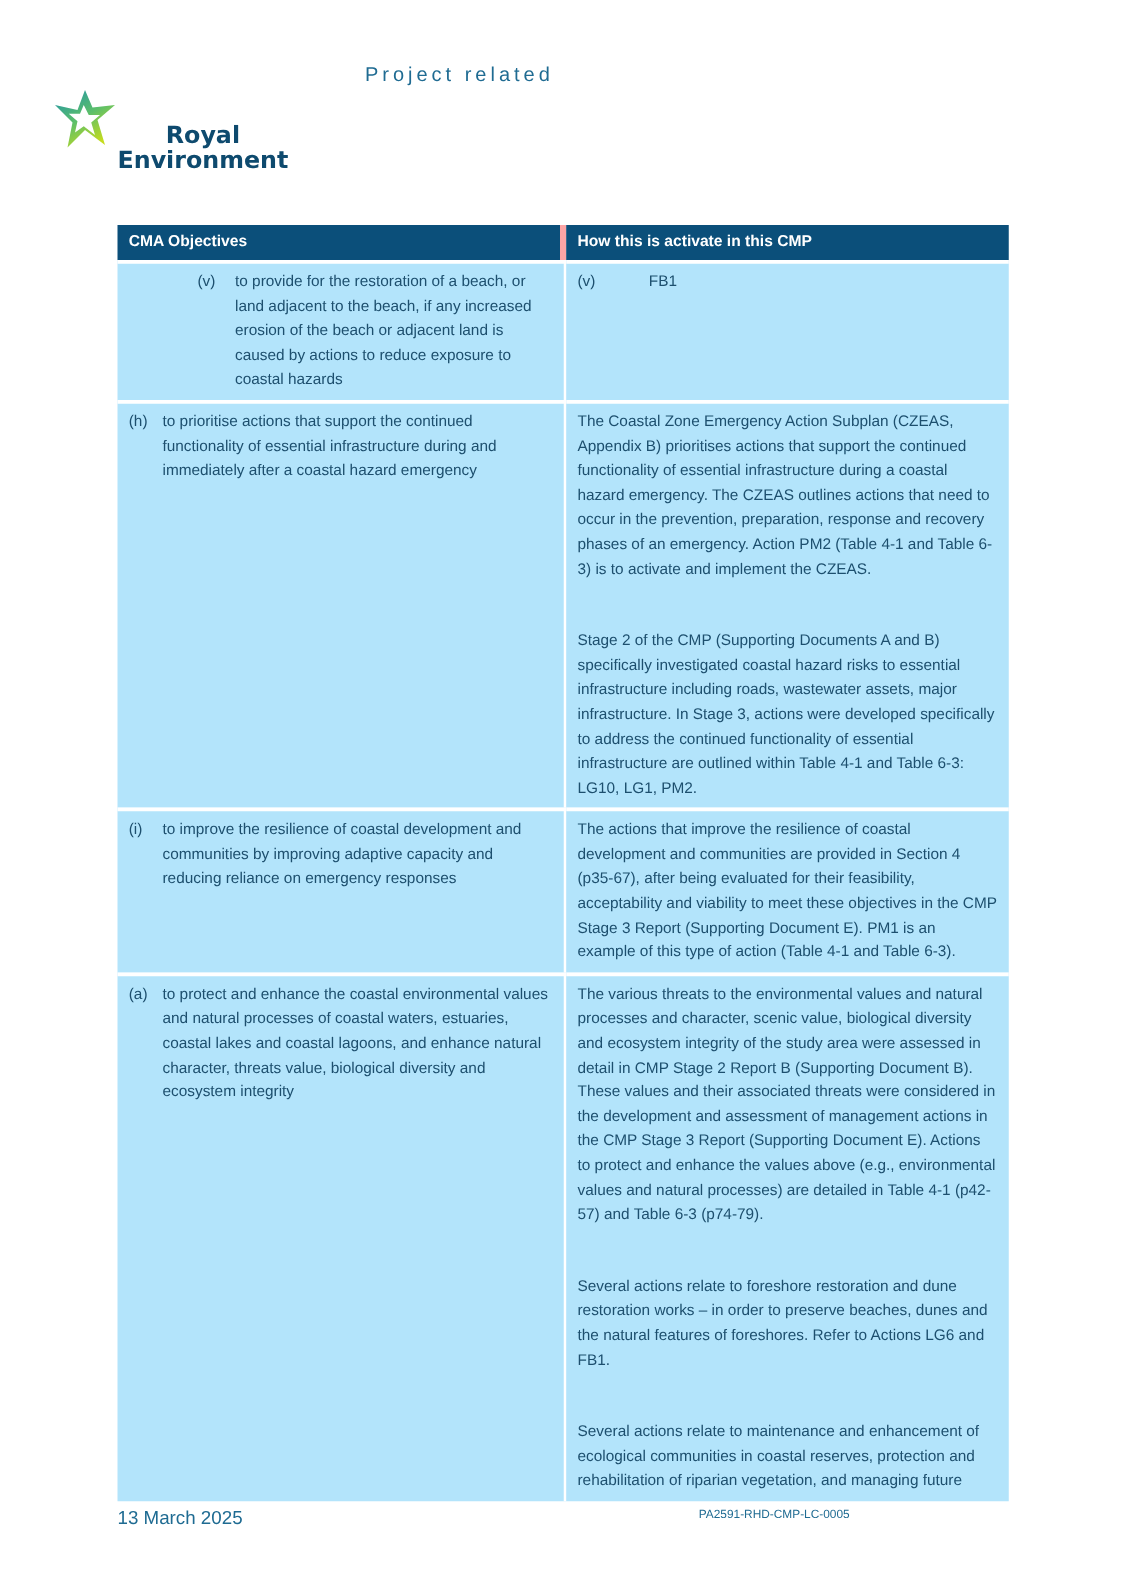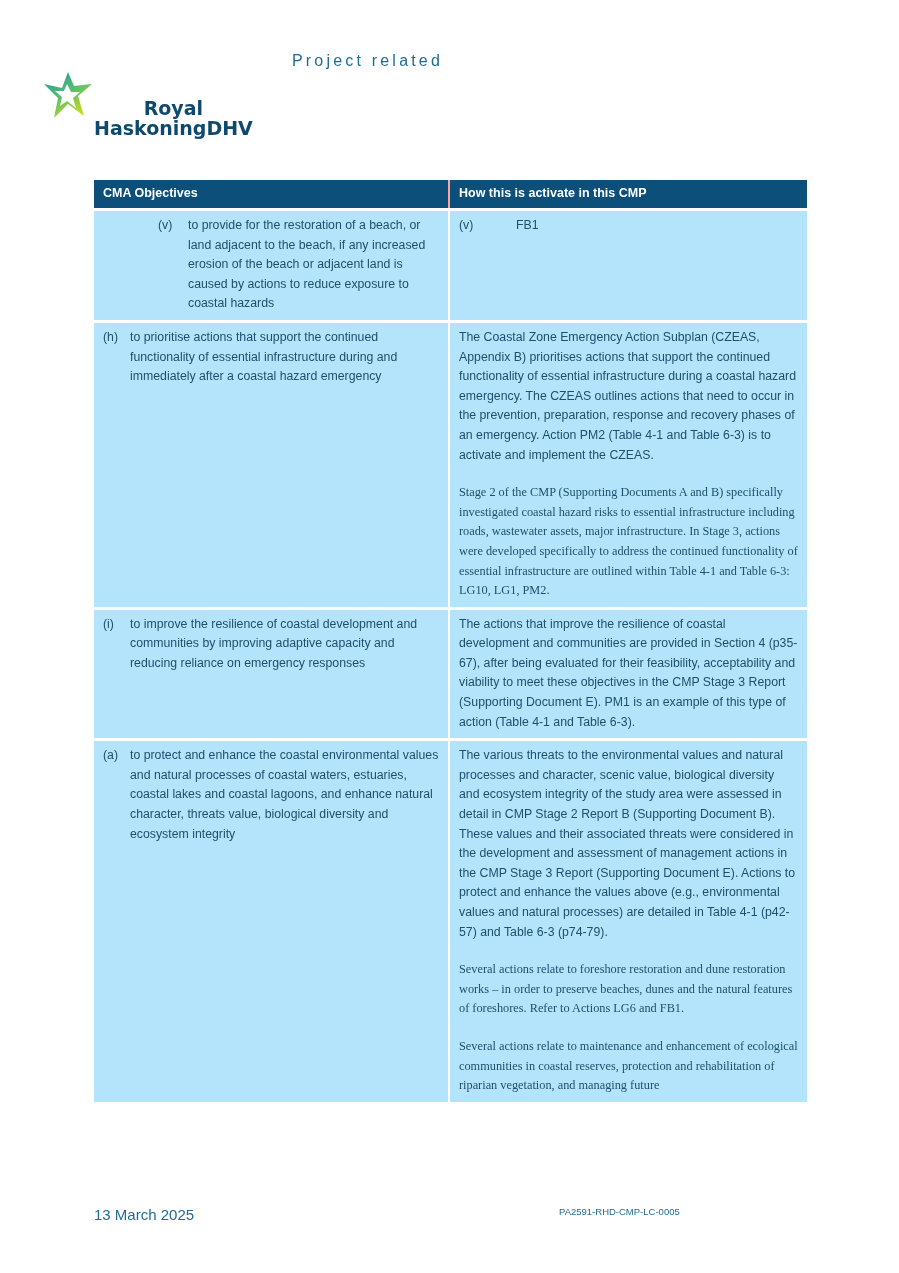--- a/index.html
+++ b/index.html
@@ -7,29 +7,29 @@
          font-family: "Liberation Sans", sans-serif; }
   .header-title { position: absolute; top: 52px; left: 0; width: 735px; text-align: center;
          color: #1f6b92; font-size: 16px; letter-spacing: 3.2px; }
   .logo { position: absolute; left: 40px; top: 68px; width: 220px; height: 80px; }
   .logo-text { position: absolute; left: 54px; top: 30px; color: #0e4a6e;
          font-family: "DejaVu Sans", sans-serif; font-size: 19px; line-height: 20px; font-weight: 600; text-align: center; }
   table { position: absolute; left: 94px; top: 180px; width: 713px; border-collapse: separate;
          border-spacing: 0; font-size: 12.3px; line-height: 19.6px; color: #1d4f6e; }
   th { background: #0b4f7a; color: #fff; text-align: left; font-weight: bold; height: 28px;
        padding: 0 9px; font-size: 12.5px; }
-  th.c1 { width: 336px; border-right: 2px solid #fca5a5; }
+  th.c1 { width: 336px; border-right: 5px solid #fca5a5; }
   td { background: #b3e4fb; vertical-align: top; padding: 5px 9px 6px 9px;
        border-top: 3px solid #ffffff; }
   td.c1 { border-right: 2px solid #ffffff; }
   .item { display: flex; }
   .lbl { width: 27px; flex: none; }
   .lbl-indent { margin-left: 55px; width: 30px; flex: none; }
   .lbl-wide { width: 57px; flex: none; }
-  .para + .para { margin-top: 18px; font-family: Liberation Serif, serif; }
+  .para + .para { margin-top: 38px; }
   .section { font-weight: bold; }
   .footer-date { position: absolute; left: 94px; top: 1206px; font-size: 15px; color: #1f6b92; }
   .footer-ref { position: absolute; left: 559px; top: 1206px; font-size: 9.5px; color: #1f6b92; }
 </style>
 </head>
 <body>
 
 <div class="header-title">Project related</div>
 
 <div class="logo">
@@ -39,21 +39,21 @@
         <stop offset="0" stop-color="#1a8fb0"></stop>
         <stop offset="0.55" stop-color="#5cbf6a"></stop>
         <stop offset="1" stop-color="#c6dc1e"></stop>
       </linearGradient>
     </defs>
     <path d="M28 4 L34 18 L52 16 L38 28 L44 48 L28 36 L14 50 L18 30 L4 16 L22 20 Z" fill="url(#lg)"></path>
     <path d="M27 16 L31 24 L40 24 L33 30 L36 40 L27 33 L20 38 L22 29 L15 23 L24 23 Z" fill="#ffffff"></path>
   </svg>
   <div class="logo-text">
     <div>Royal</div>
-    <div>HaskoningDHV</div>
+    <div>Environment</div>
   </div>
 </div>
 
 <table>
   <thead>
     <tr>
       <th class="c1">CMA Objectives</th>
       <th>How this is activate in this CMP</th>
     </tr>
   </thead>

